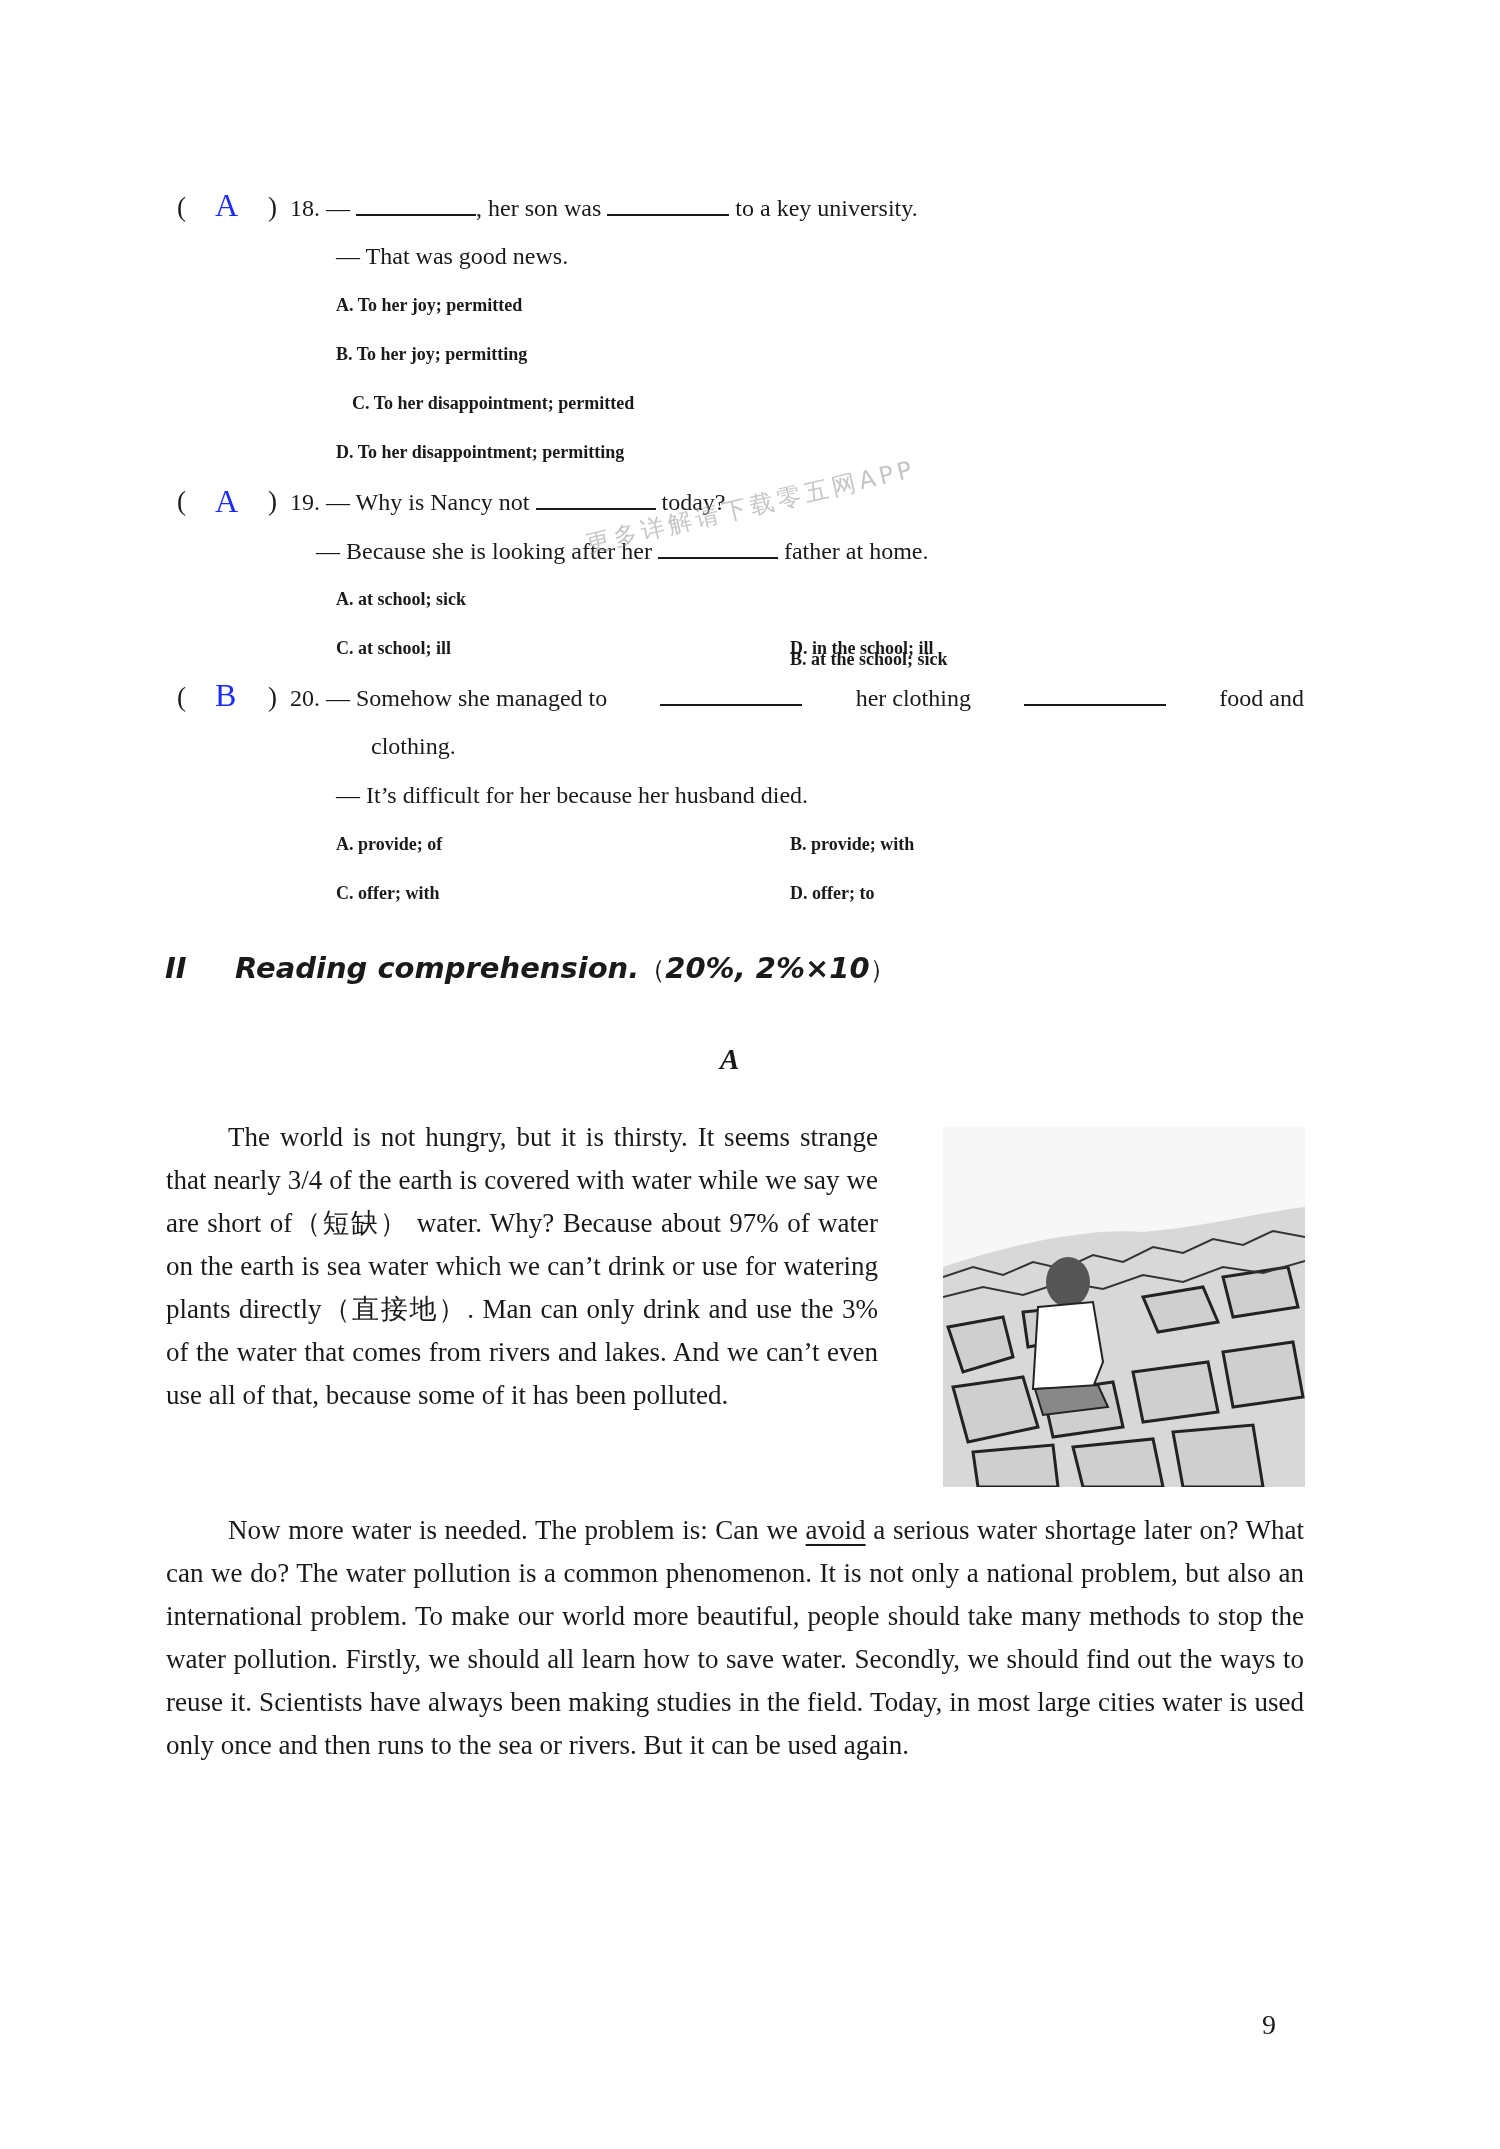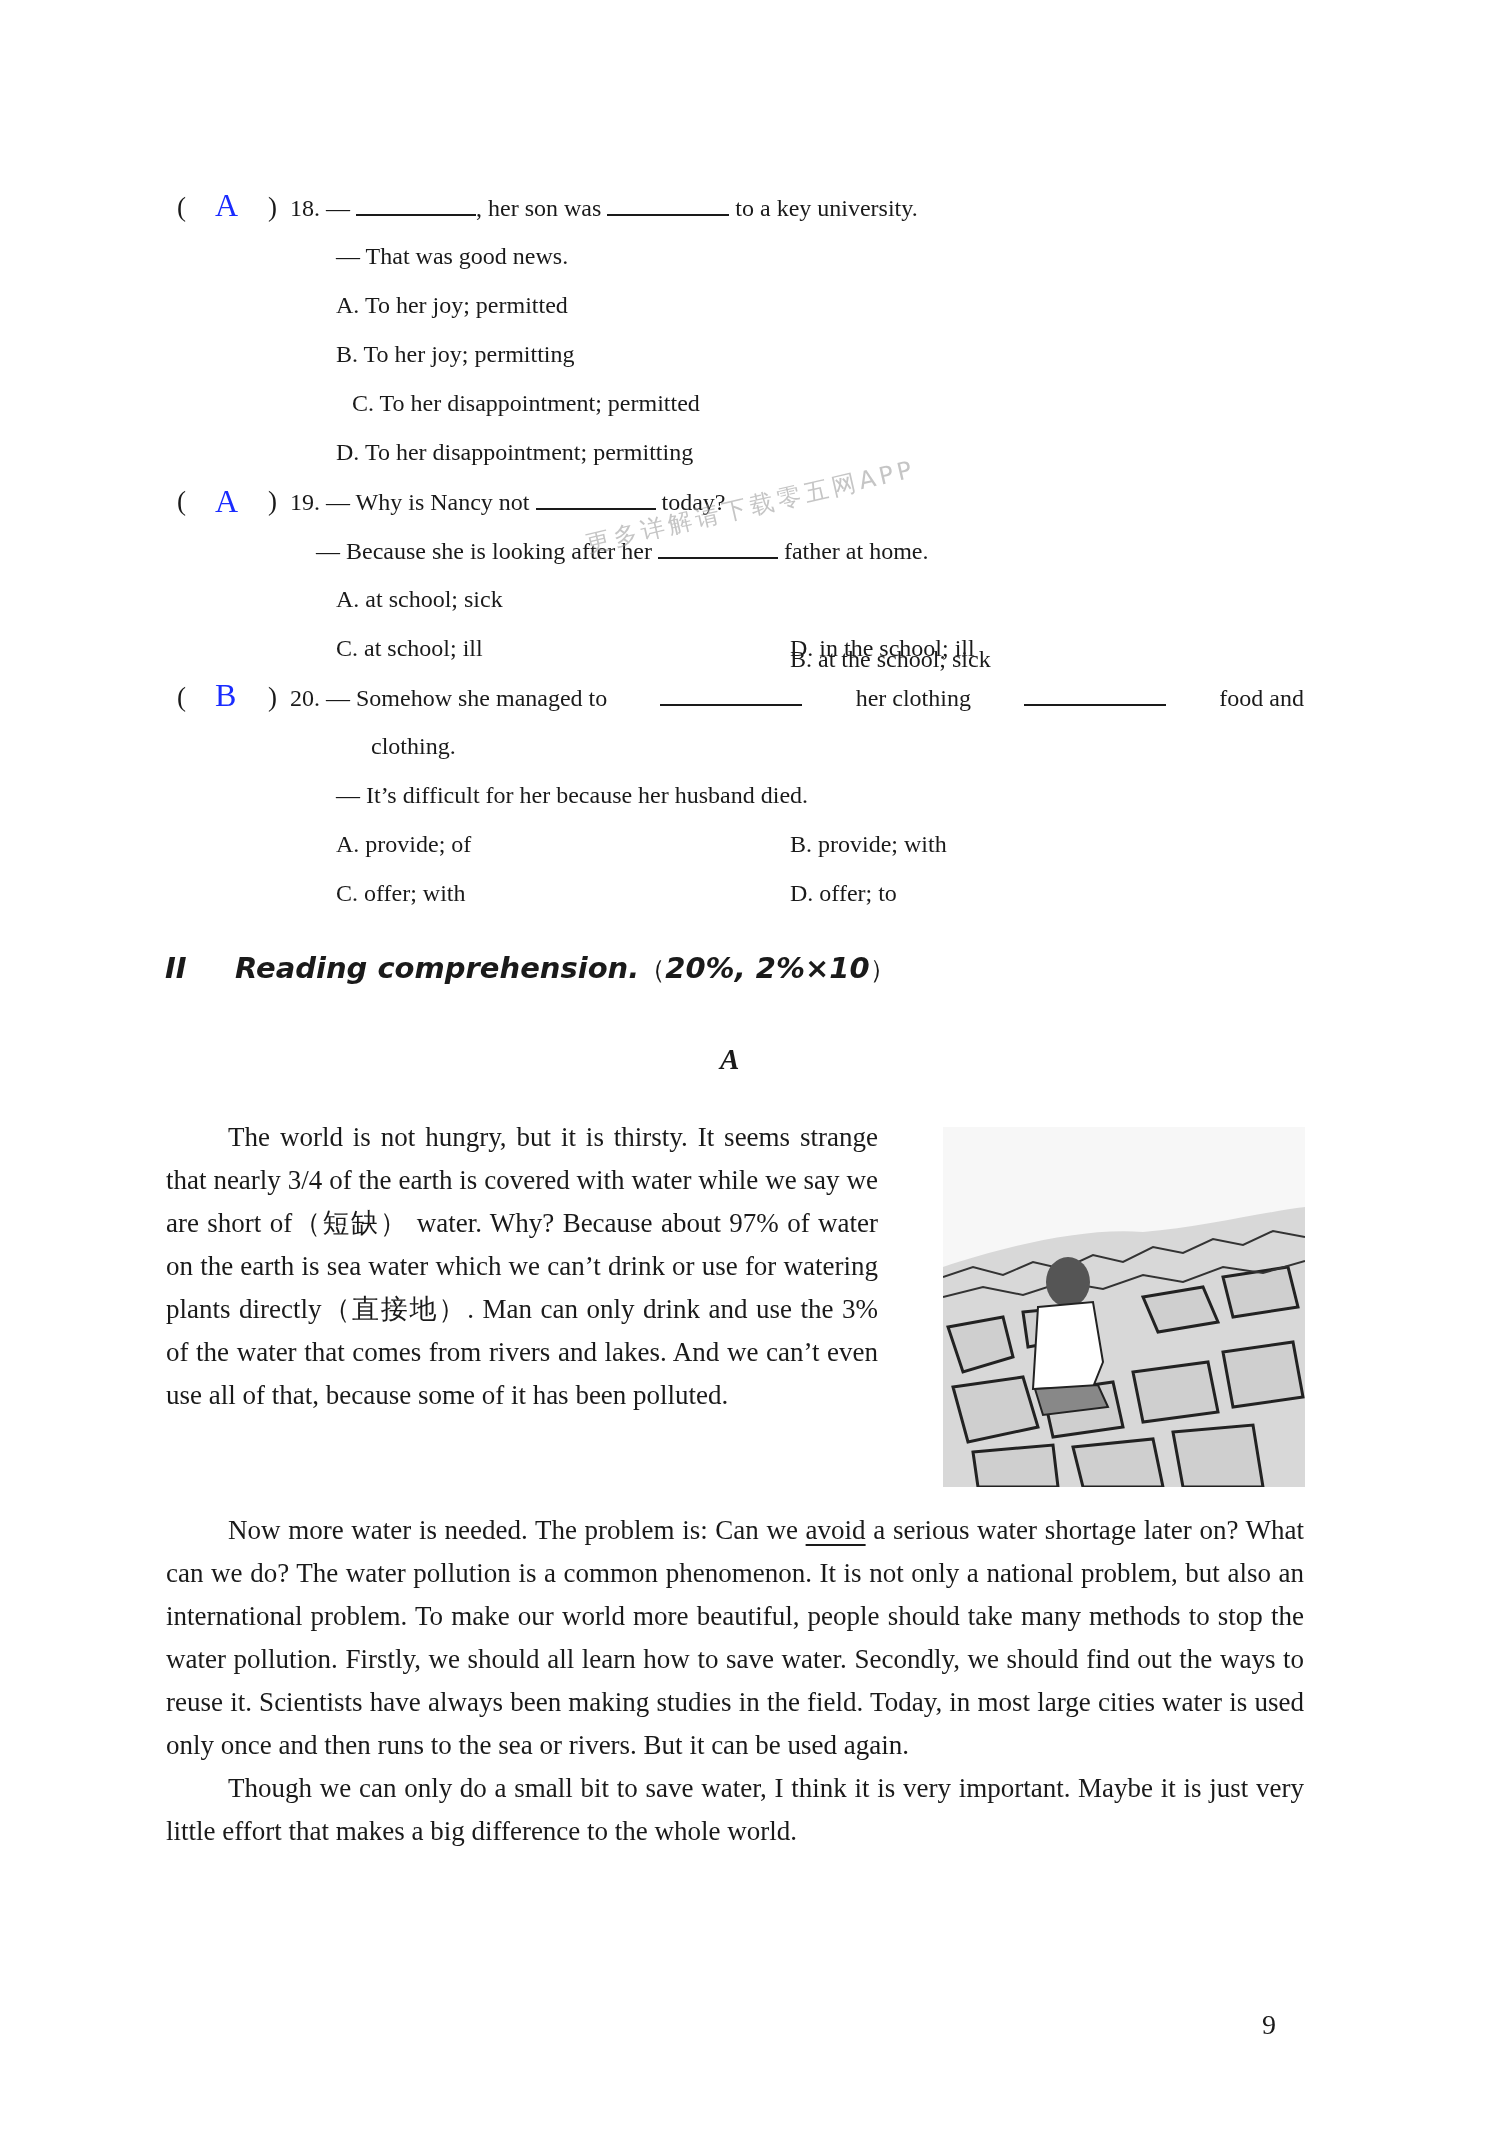--- a/index.html
+++ b/index.html
@@ -19,21 +19,21 @@
   .para { position: absolute; font-size: 27px; line-height: 43px; text-align: justify; }
   .para p { margin: 0; text-indent: 62px; text-align: justify; }
   .p-wrap { left: 166px; top: 1116px; width: 712px; }
   .p-full { left: 166px; top: 1509px; width: 1138px; }
   .u { text-decoration: underline; text-underline-offset: 5px; }
   .figure { position: absolute; left: 943px; top: 1127px; width: 362px; height: 360px; background: #f6f6f6; overflow: hidden; }
   .pagenum { position: absolute; left: 1262px; top: 2008px; font-size: 28px; line-height: 34px; }
   .watermark { position: absolute; left: 590px; top: 528px; font-family: "DejaVu Sans", sans-serif;
                font-size: 24px; color: rgba(150,150,150,0.55); transform: rotate(-13deg); transform-origin: left bottom;
                white-space: nowrap; letter-spacing: 4px; pointer-events: none; }
-  .opt { position: absolute; font-size: 24px; line-height: 34px; white-space: nowrap; }
+  .opt { position: absolute; font-size: 18px; line-height: 34px; white-space: nowrap; font-weight: bold; }
 </style>
 </head>
 <body>
 
 <div>
   <span class="paren" style="left:177px; top:190px;">(</span>
   <span class="ans" style="left:215px; top:188px;">A</span>
   <span class="paren" style="left:268px; top:190px;">)</span>
   <div class="line" style="left:290px; top:190px;">
     <span>18.</span>
@@ -124,16 +124,15 @@
       <path d="M0 170 L40 160 L80 168 L120 155 L160 162 L200 148 L240 155 L280 140 L320 146 L362 134"></path>
     </g>
     <ellipse cx="125" cy="155" rx="22" ry="25" fill="#555"></ellipse>
     <path d="M95 180 L150 175 L160 235 L150 260 L90 262 Z" fill="#ffffff" stroke="#222" stroke-width="2"></path>
     <path d="M92 262 L155 258 L165 280 L100 288 Z" fill="#888" stroke="#222" stroke-width="2"></path>
   </svg>
 </div>
 
 <div class="para p-full">
   <p><span>Now more water is needed. The problem is: Can we</span> <span class="u">avoid</span> <span>a serious water shortage later on? What can we do? The water pollution is a common phenomenon. It is not only a national problem, but also an international problem. To make our world more beautiful, people should take many methods to stop the water pollution. Firstly, we should all learn how to save water. Secondly, we should find out the ways to reuse it. Scientists have always been making studies in the field. Today, in most large cities water is used only once and then runs to the sea or rivers. But it can be used again.</span></p>
-  <p>Though we can only do a small bit to save water, I think it is very important. Maybe it is just very little effort that makes a big difference to the whole world.</p>
 </div>
 
 <div class="pagenum">9</div>
 
 </body></html>

